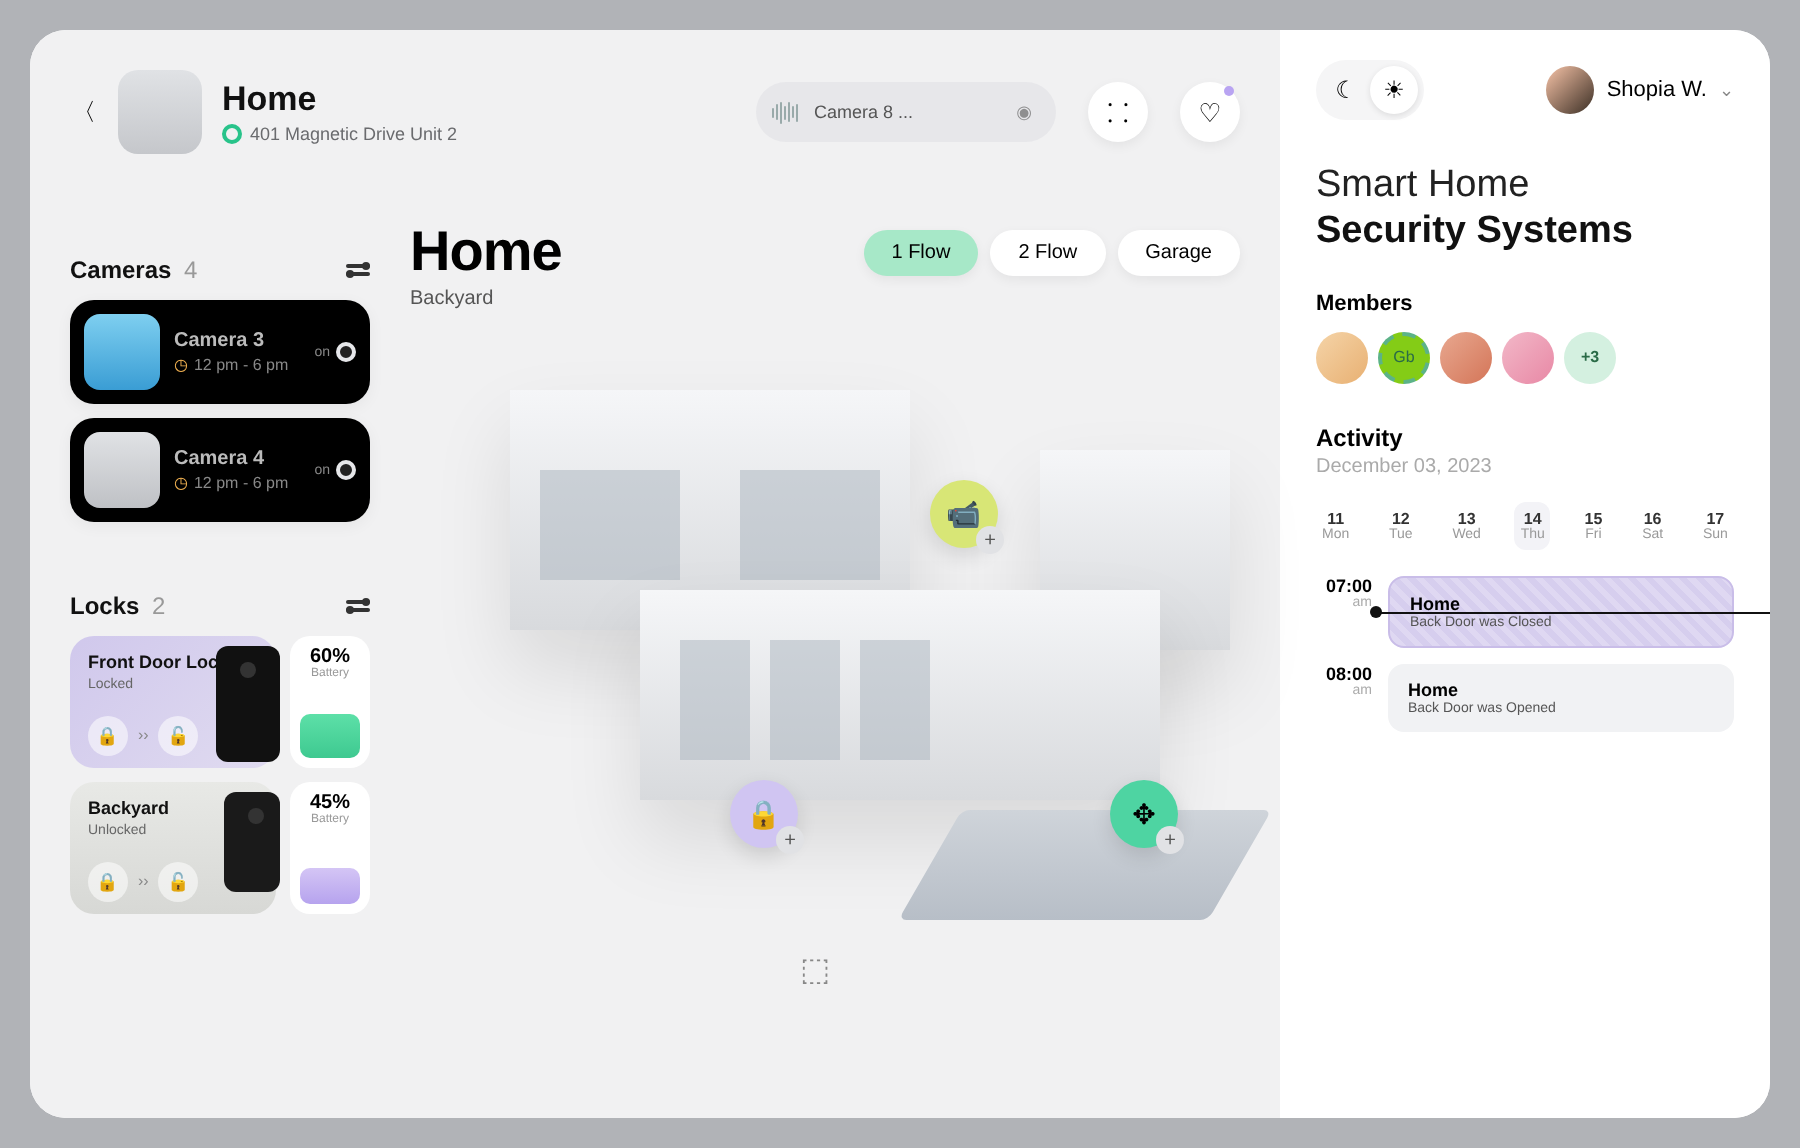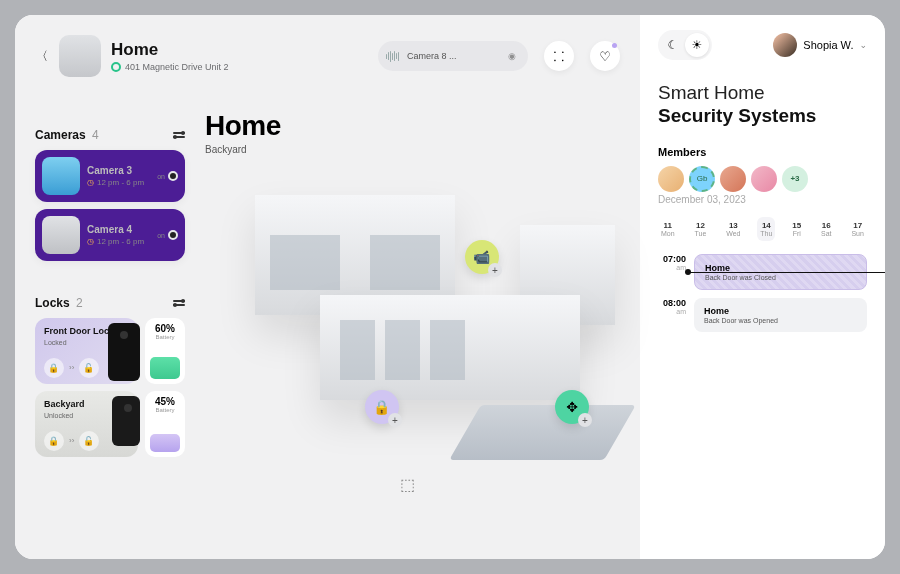--- a/index.html
+++ b/index.html
@@ -35,21 +35,21 @@
 
 .sidecol { position: absolute; left: 20px; top: 95px; width: 150px; margin-top: 18px; }
 .sec-hd { display: flex; justify-content: space-between; align-items: center; font-size: 12px; margin-bottom: 8px; }
 .sec-hd .nm { font-weight: 600; color: #111; }
 .sec-hd .ct { color: #999; font-weight: 500; margin-left: 3px; }
 .equal-icn { width: 12px; height: 12px; display: flex; flex-direction: column; gap: 2px; justify-content: center; }
 .equal-icn i { height: 2px; background: #333; border-radius: 2px; position: relative; }
 .equal-icn i::after { content: ""; position: absolute; width: 4px; height: 4px; background: #333; border-radius: 50%; top: -1px; }
 .equal-icn i:nth-child(1)::after { right: 0; }
 .equal-icn i:nth-child(2)::after { left: 0; }
-.card { background: #4c1d95; border-radius: 12px; padding: 7px; margin-bottom: 7px; display: flex; gap: 7px; align-items: center; box-shadow: 0 2px 8px rgba(0,0,0,.05); }
+.card { background: #000000; border-radius: 12px; padding: 7px; margin-bottom: 7px; display: flex; gap: 7px; align-items: center; box-shadow: 0 2px 8px rgba(0,0,0,.05); }
 .card-img { width: 38px; height: 38px; border-radius: 8px; background: linear-gradient(180deg,#7ecff0,#3a9dd4); }
 .card-img.b { background: linear-gradient(180deg,#e0e2e5,#bfc1c5); }
 .card-body { flex: 1; }
 .cam-nm { font-size: 10px; font-weight: 600; }
 .cam-nm span { color: #bbb; }
 .cam-time { font-size: 8px; color: #888; display: flex; align-items: center; gap: 3px; margin-top: 2px; }
 .cam-on { display: flex; align-items: center; gap: 3px; }
 .cam-on .lbl { font-size: 7px; color: #888; }
 .cam-on .dot { width: 10px; height: 10px; border-radius: 50%; background: #222; border: 2px solid #e6e7ea; }
 
@@ -100,21 +100,21 @@
 .cube-icn { position: absolute; left: 50%; bottom: 10px; transform: translateX(-50%); width: 20px; height: 20px; color: #888; font-size: 16px; }
 
 
 .rtitle { margin-top: 22px; font-size: 19px; line-height: 1.2; }
 .rt1 { font-weight: 400; color: #222; }
 .rt2 { font-weight: 800; color: #111; }
 .members-lbl { font-size: 11px; font-weight: 600; margin-top: 18px; margin-bottom: 8px; }
 .mems { display: flex; gap: 5px; }
 .mem { width: 26px; height: 26px; border-radius: 50%; }
 .m1 { background: linear-gradient(135deg,#f5d4a8,#e8b072); }
-.m2 { background: #7dd3fc; border: 2px dashed #5cb388; display: flex; align-items: center; justify-content: center; font-size: 8px; color: #2a6b47; font-weight: 400; }
+.m2 { background: #84cc16; border: 2px dashed #5cb388; display: flex; align-items: center; justify-content: center; font-size: 8px; color: #2a6b47; font-weight: 400; }
 .m3 { background: linear-gradient(135deg,#e8a890,#d47558); }
 .m4 { background: linear-gradient(135deg,#f2b8c8,#e888a5); }
 .m5 { background: #d4f0e0; display: flex; align-items: center; justify-content: center; font-size: 8px; font-weight: 600; color: #2a6b47; }
 
 .activity-lbl { font-size: 12px; font-weight: 600; margin-top: 20px; }
 .activity-date { font-size: 10px; color: #aaa; margin-top: 2px; }
 .days { display: flex; justify-content: space-between; margin-top: 12px; }
 .day { text-align: center; font-size: 8px; padding: 4px 3px; border-radius: 6px; }
 .day .n { font-weight: 600; color: #333; }
 .day .w { color: #999; font-size: 7px; }
@@ -250,20 +250,25 @@
             </div>
           </div>
         </div>
       </div>
     </div>
 
     <div class="main-hd">
       <div class="main-ttl">Home</div>
       <div class="main-sub">Backyard</div>
     </div>
+    <div class="filters">
+      <div class="filt active">1 Flow</div>
+      <div class="filt">2 Flow</div>
+      <div class="filt">Garage</div>
+    </div>
 
     <div class="house">
       <div class="house-render">
         <div class="blk a">
             <div class="win" style="left:15px;top:40px;width:70px;height:55px;"></div>
             <div class="win" style="right:15px;top:40px;width:70px;height:55px;"></div>
           </div>
         <div class="blk c"></div>
         <div class="blk b">
             <div class="win" style="left:20px;top:25px;width:35px;height:60px;"></div>
@@ -299,20 +304,21 @@
 
     <div class="members-lbl">Members</div>
     <div class="mems">
       <div class="mem m1"></div>
       <div class="mem m2">Gb</div>
       <div class="mem m3"></div>
       <div class="mem m4"></div>
       <div class="mem m5">+3</div>
     </div>
 
+    <div class="activity-lbl">Activity</div>
     <div class="activity-date">December 03, 2023</div>
     <div class="days">
       <div class="day">
           <div class="n">11</div>
           <div class="w">Mon</div>
         </div>
       <div class="day">
           <div class="n">12</div>
           <div class="w">Tue</div>
         </div>

